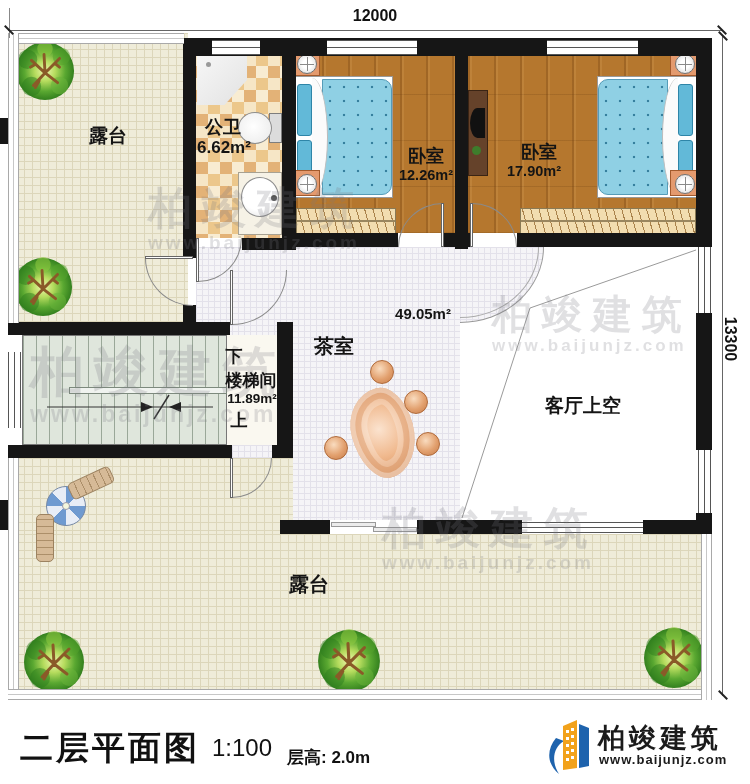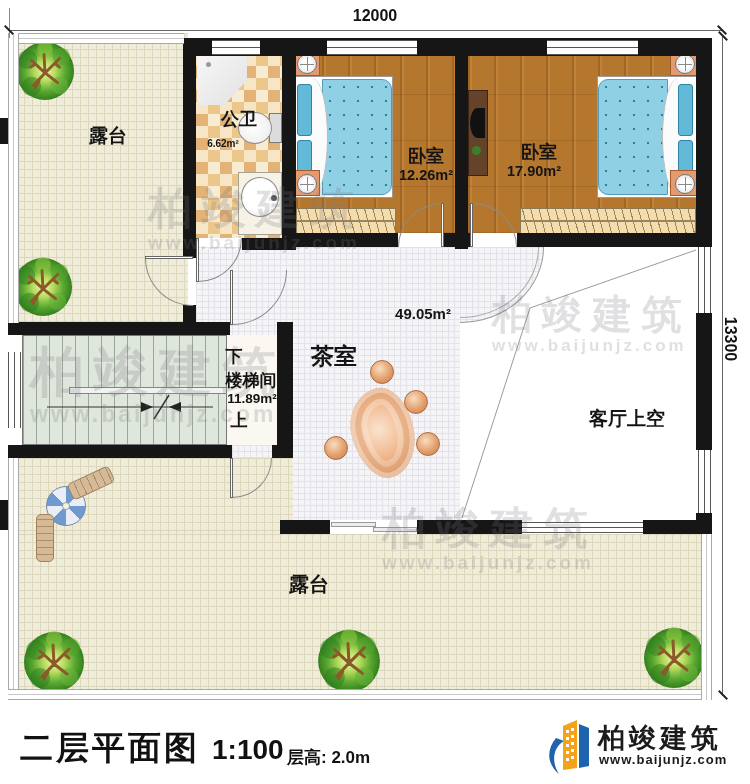--- a/index.html
+++ b/index.html
@@ -56,21 +56,21 @@
   .chair.vert{background-image:repeating-linear-gradient(0deg,transparent 0 6px,rgba(130,100,60,.5) 6px 7px);}
   
   .wm{pointer-events:none;color:rgba(122,122,128,.23);font-weight:bold;}
   .wm-big{font-size:44px;letter-spacing:10px;line-height:1;}
   .wm-url{font-size:19px;letter-spacing:3px;line-height:1.4;}
   .dimline{background:#666;}
   .tick{background:#222;transform:rotate(45deg);}
   .dimtxt{font-weight:bold;font-size:16px;color:#111;text-align:center;}
   
   .tb-title{font-size:33px;font-weight:bold;letter-spacing:3px;border-bottom:3px solid #111;padding-bottom:19px;}
-  .tb-scale{font-size:28px;font-weight:bold;}
+  .tb-scale{font-size:24px;font-weight:normal;}
   .tb-line{font-size:17px;font-weight:bold;}
   .logo-name{font-size:27px;font-weight:bold;letter-spacing:4px;color:#1b1b1b;}
   .logo-url{font-size:13px;font-weight:bold;letter-spacing:1px;color:#1b1b1b;}
 </style>
 </head>
 <body>
 
 <div id="canvas">
 
   <div class="abs terrace" style="left:8px;top:33px;width:180px;height:292px;"></div>
@@ -249,29 +249,29 @@
   <div class="abs wm" style="left:30px;top:344px;">
     <div class="wm-big" style="font-size:54px;">柏竣建筑</div>
     <div class="wm-url" style="font-size:23px;">www.baijunjz.com</div>
   </div>
   <div class="abs wm" style="left:382px;top:506px;">
     <div class="wm-big">柏竣建筑</div>
     <div class="wm-url">www.baijunjz.com</div>
   </div>
 
   <div class="abs lbl" style="left:78px;top:126px;width:60px;font-size:19px;">露台</div>
-  <div class="abs lbl" style="left:200px;top:110px;width:46px;font-size:18px;margin-left:16px;">公卫</div>
-  <div class="abs lbl" style="left:197px;top:139px;width:52px;font-size:10px;">6.62m²</div>
+  <div class="abs lbl" style="left:200px;top:118px;width:46px;font-size:18px;">公卫</div>
+  <div class="abs lbl" style="left:197px;top:139px;width:52px;font-size:17px;">6.62m²</div>
   <div class="abs lbl" style="left:405px;top:147px;width:42px;font-size:18px;">卧室</div>
   <div class="abs lbl" style="left:397px;top:168px;width:58px;font-size:14.5px;">12.26m²</div>
   <div class="abs lbl" style="left:518px;top:143px;width:42px;font-size:18px;">卧室</div>
   <div class="abs lbl" style="left:504px;top:164px;width:60px;font-size:14.5px;">17.90m²</div>
-  <div class="abs lbl" style="left:310px;top:344px;width:48px;font-size:23px;">茶室</div>
+  <div class="abs lbl" style="left:310px;top:336px;width:48px;font-size:20px;">茶室</div>
   <div class="abs lbl" style="left:394px;top:306px;width:58px;font-size:15px;">49.05m²</div>
-  <div class="abs lbl" style="left:540px;top:409px;width:86px;font-size:19px;margin-left:44px;">客厅上空</div>
+  <div class="abs lbl" style="left:540px;top:396px;width:86px;font-size:19px;">客厅上空</div>
   <div class="abs lbl" style="left:222px;top:348px;width:24px;font-size:17px;">下</div>
   <div class="abs lbl" style="left:222px;top:372px;width:58px;font-size:17px;">楼梯间</div>
   <div class="abs lbl" style="left:224px;top:392px;width:56px;font-size:13.5px;">11.89m²</div>
   <div class="abs lbl" style="left:227px;top:412px;width:24px;font-size:17px;">上</div>
   <div class="abs lbl" style="left:284px;top:574px;width:50px;font-size:20px;">露台</div>
 
   <div class="abs dimtxt" style="left:330px;top:7px;width:90px;">12000</div>
   <div class="abs dimline" style="left:8px;top:30px;width:714px;height:1px;"></div>
   <div class="abs" style="left:9px;top:8px;width:1px;height:30px;background:#888;"></div>
   <div class="abs tick" style="left:3px;top:29px;width:12px;height:2px;"></div>

